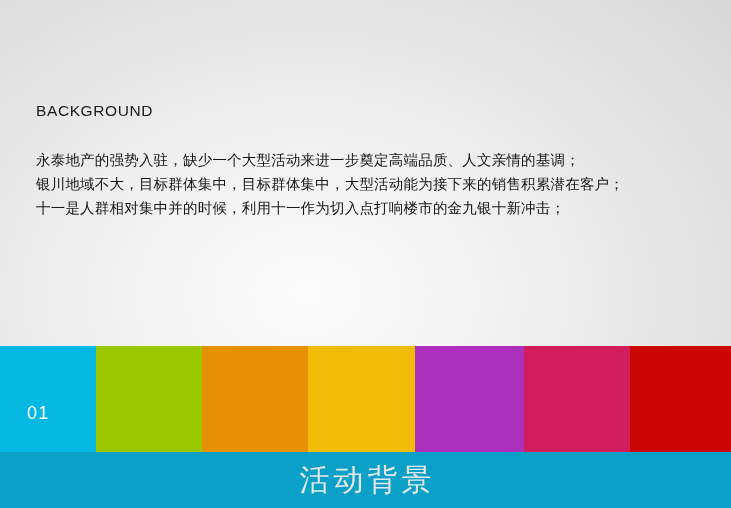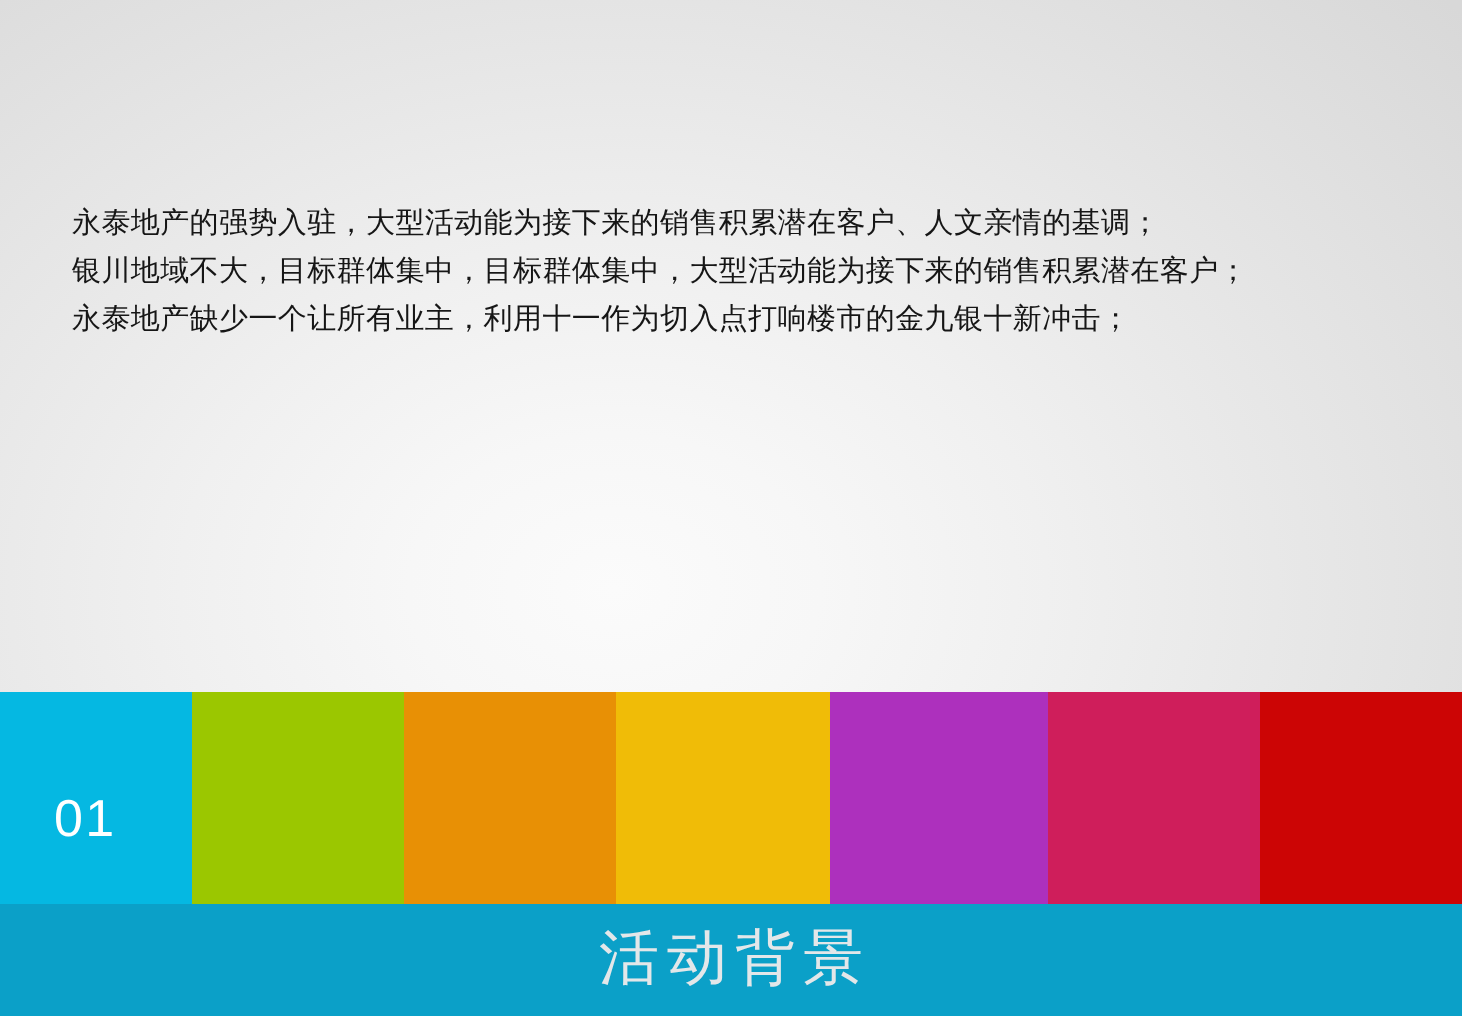--- a/index.html
+++ b/index.html
@@ -69,21 +69,21 @@
   .strip-block {
     height: 100%;
     position: relative;
   }
   .strip-block.first {
     display: flex;
     align-items: flex-end;
   }
   .block-number {
     color: #ffffff;
-    font-size: 26px;
+    font-size: 18px;
     font-weight: 400;
     letter-spacing: 1.2px;
     padding: 0 0 30px 27px;
     line-height: 1;
   }
 
   
   .title-band {
     position: absolute;
     left: 0;
@@ -102,25 +102,26 @@
     font-weight: 400;
     padding-left: 4px;
   }
 </style>
 </head>
 <body>
 
 <div class="slide">
 
   <div class="content">
+    <div class="eyebrow">BACKGROUND</div>
 
     <div class="para-list">
-      <div class="para-line">永泰地产的强势入驻，大型活动能为接下来的销售积累潜在客户、人文亲情的基调；</div>
+      <div class="para-line">永泰地产的强势入驻，缺少一个大型活动来进一步奠定高端品质、人文亲情的基调；</div>
       <div class="para-line">银川地域不大，目标群体集中，目标群体集中，大型活动能为接下来的销售积累潜在客户；</div>
-      <div class="para-line">永泰地产缺少一个让所有业主，利用十一作为切入点打响楼市的金九银十新冲击；</div>
+      <div class="para-line">十一是人群相对集中并的时候，利用十一作为切入点打响楼市的金九银十新冲击；</div>
     </div>
   </div>
 
   <div class="strip">
     <div class="strip-block first" style="background-color: rgb(5, 184, 226); width: 96px;">
       <span class="block-number">01</span>
     </div>
     <div class="strip-block" style="background-color: rgb(155, 199, 0); width: 106px;"></div>
     <div class="strip-block" style="background-color: rgb(232, 144, 5); width: 106px;"></div>
     <div class="strip-block" style="background-color: rgb(240, 188, 7); width: 107px;"></div>

